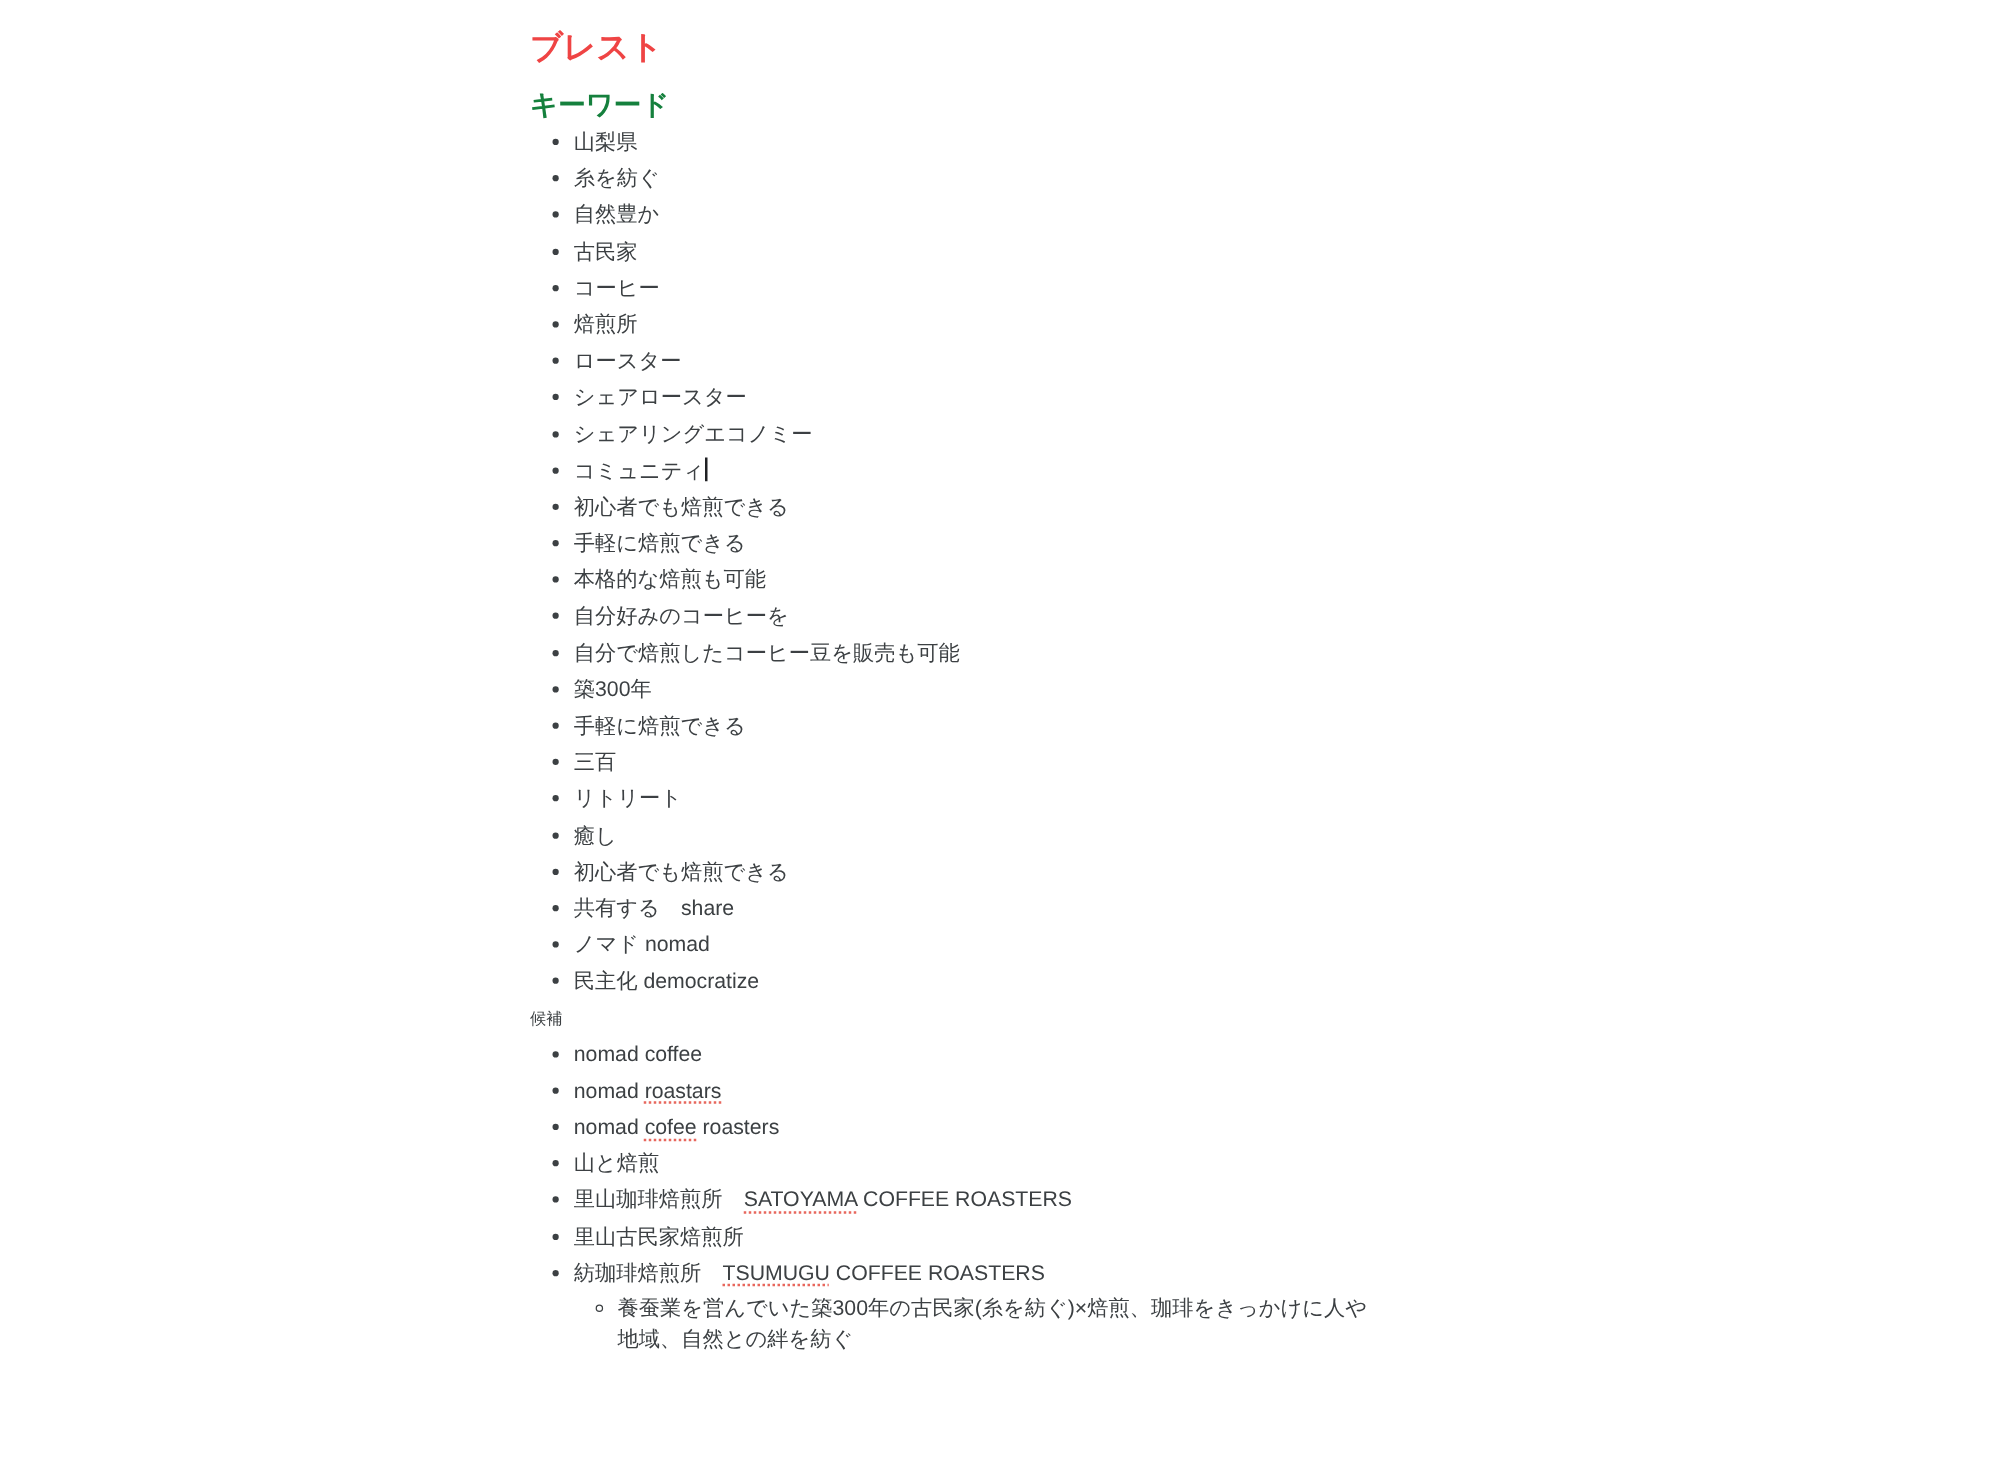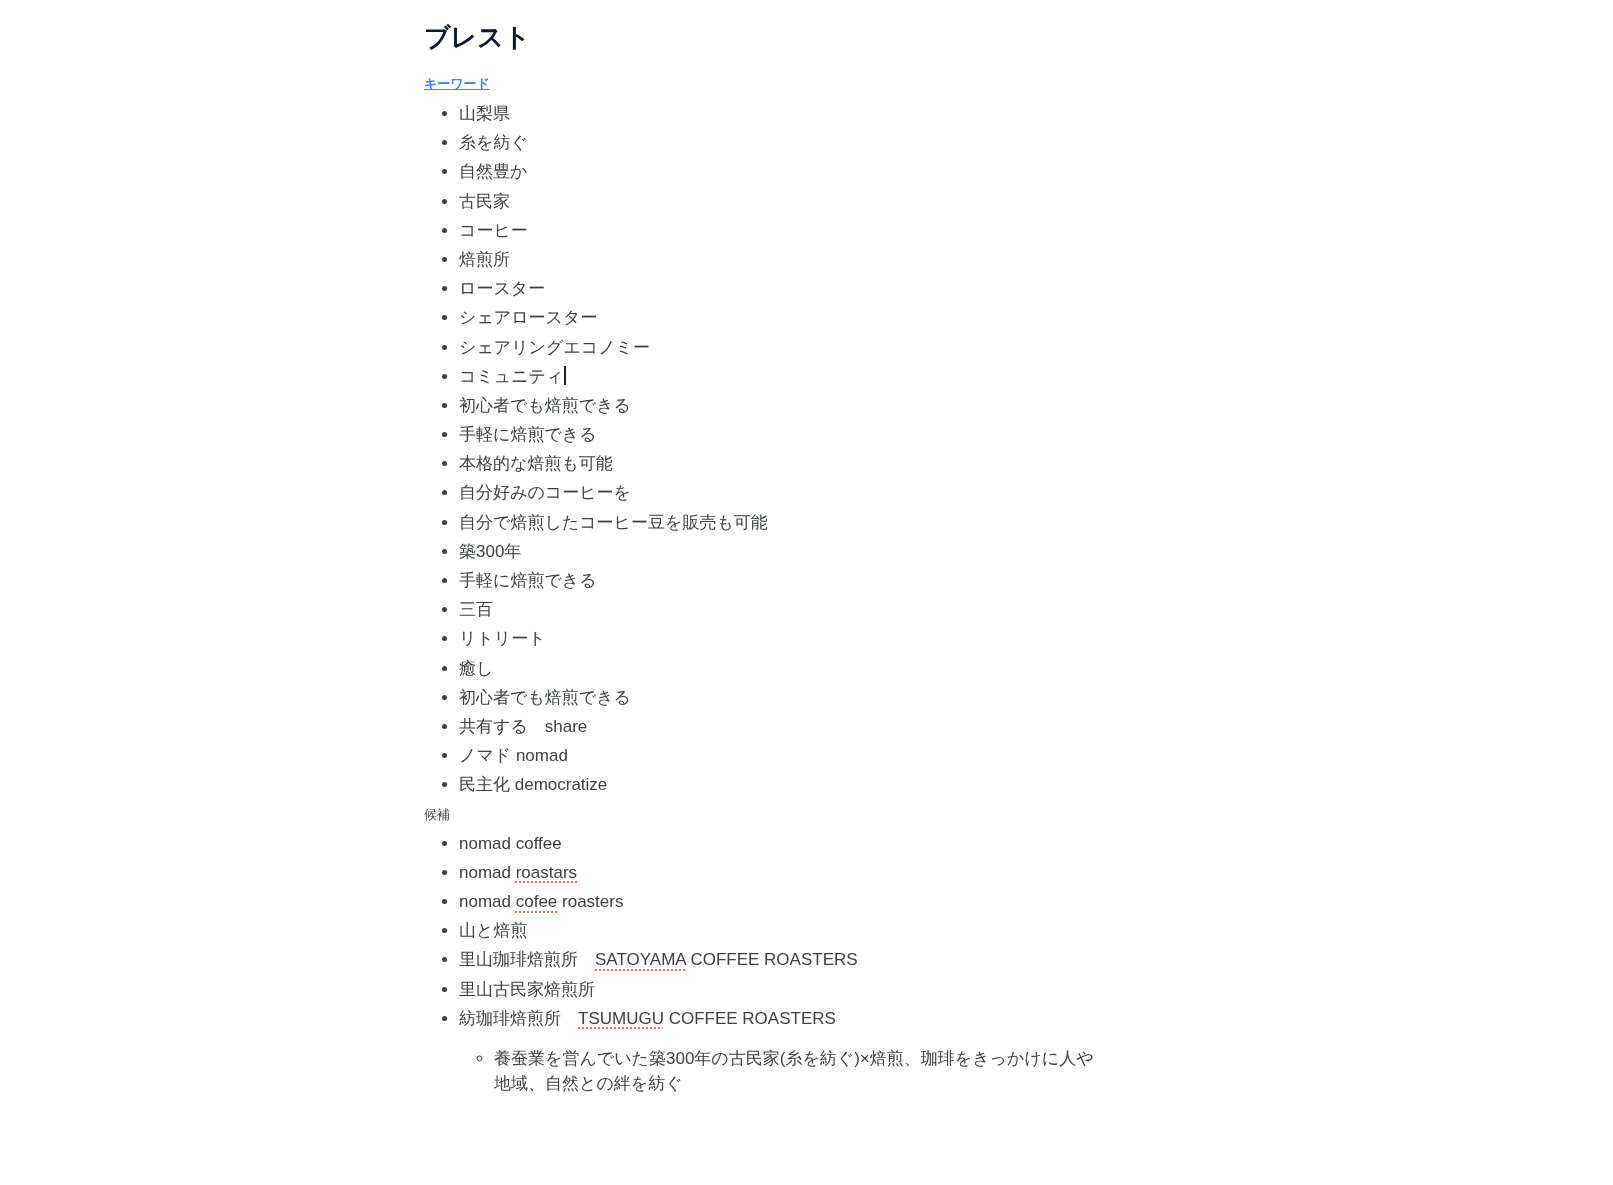--- a/index.html
+++ b/index.html
@@ -19,48 +19,47 @@
   .doc{
     margin-left:424px;
     padding-top:22px;
     width:684px;
   }
   h1.title{
     margin:0;
     font-size:26px;
     line-height:30px;
     font-weight:700;
-    color:#0f172a;
+    color:#ef4444;
   }
   h2.heading{
     margin:20px 0 0;
-    font-size:13px;
+    font-size:22px;
     line-height:24px;
     font-weight:700;
-    color:#3b82f6;
-    text-decoration:underline;
+    color:#15803d;
   }
   ul.list{
     margin:5px 0 0;
     padding-left:35px;
     list-style:disc;
   }
   ul.list li{
     font-size:17px;
     line-height:26px;
     margin:3.2px 0;
   }
   ul.candidates{margin-top:1px;}
   p.label{
     margin:0;
     font-size:13px;
     line-height:26px;
   }
   ul.sub{
-    margin:14px 0 0;
+    margin:2px 0 0;
     padding-left:35px;
     list-style:circle;
   }
   ul.sub li{
     margin:2px 0;
     line-height:25px;
   }
   .misspelled{
     text-decoration:underline dotted var(--spell);
     text-decoration-thickness:2px;

